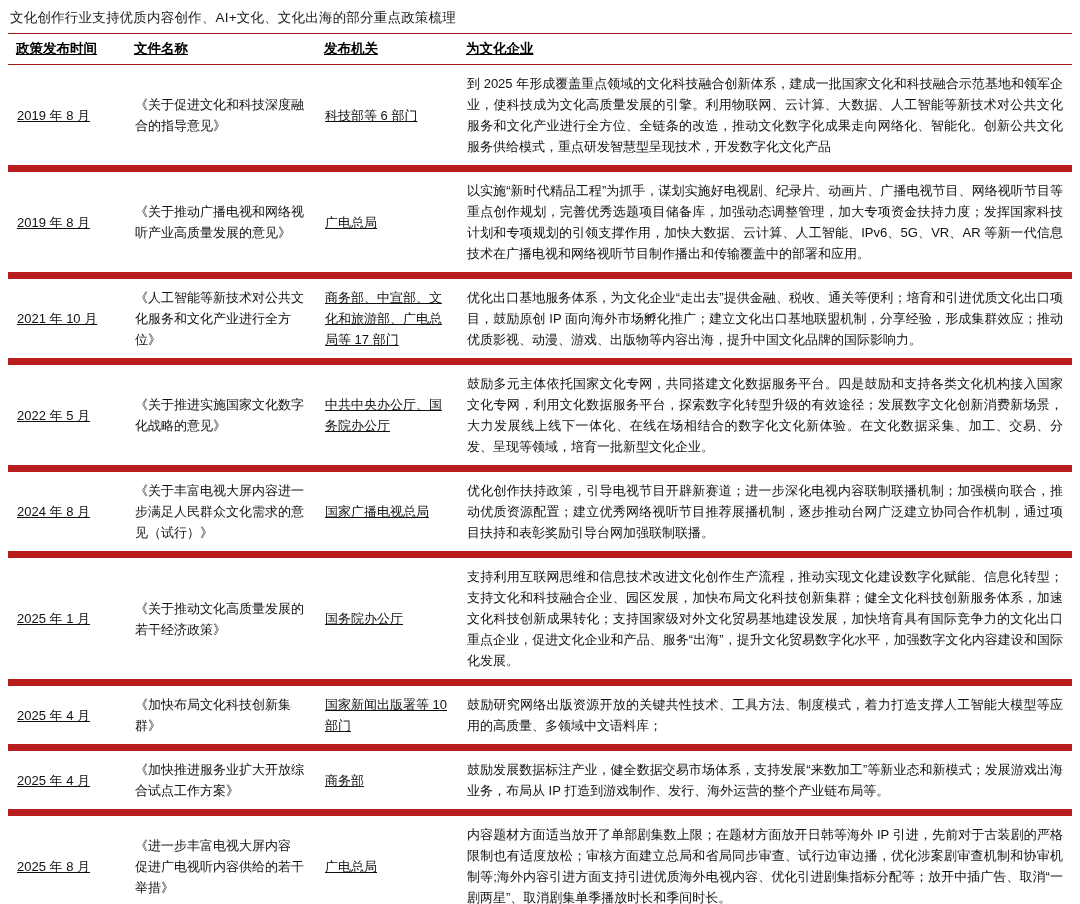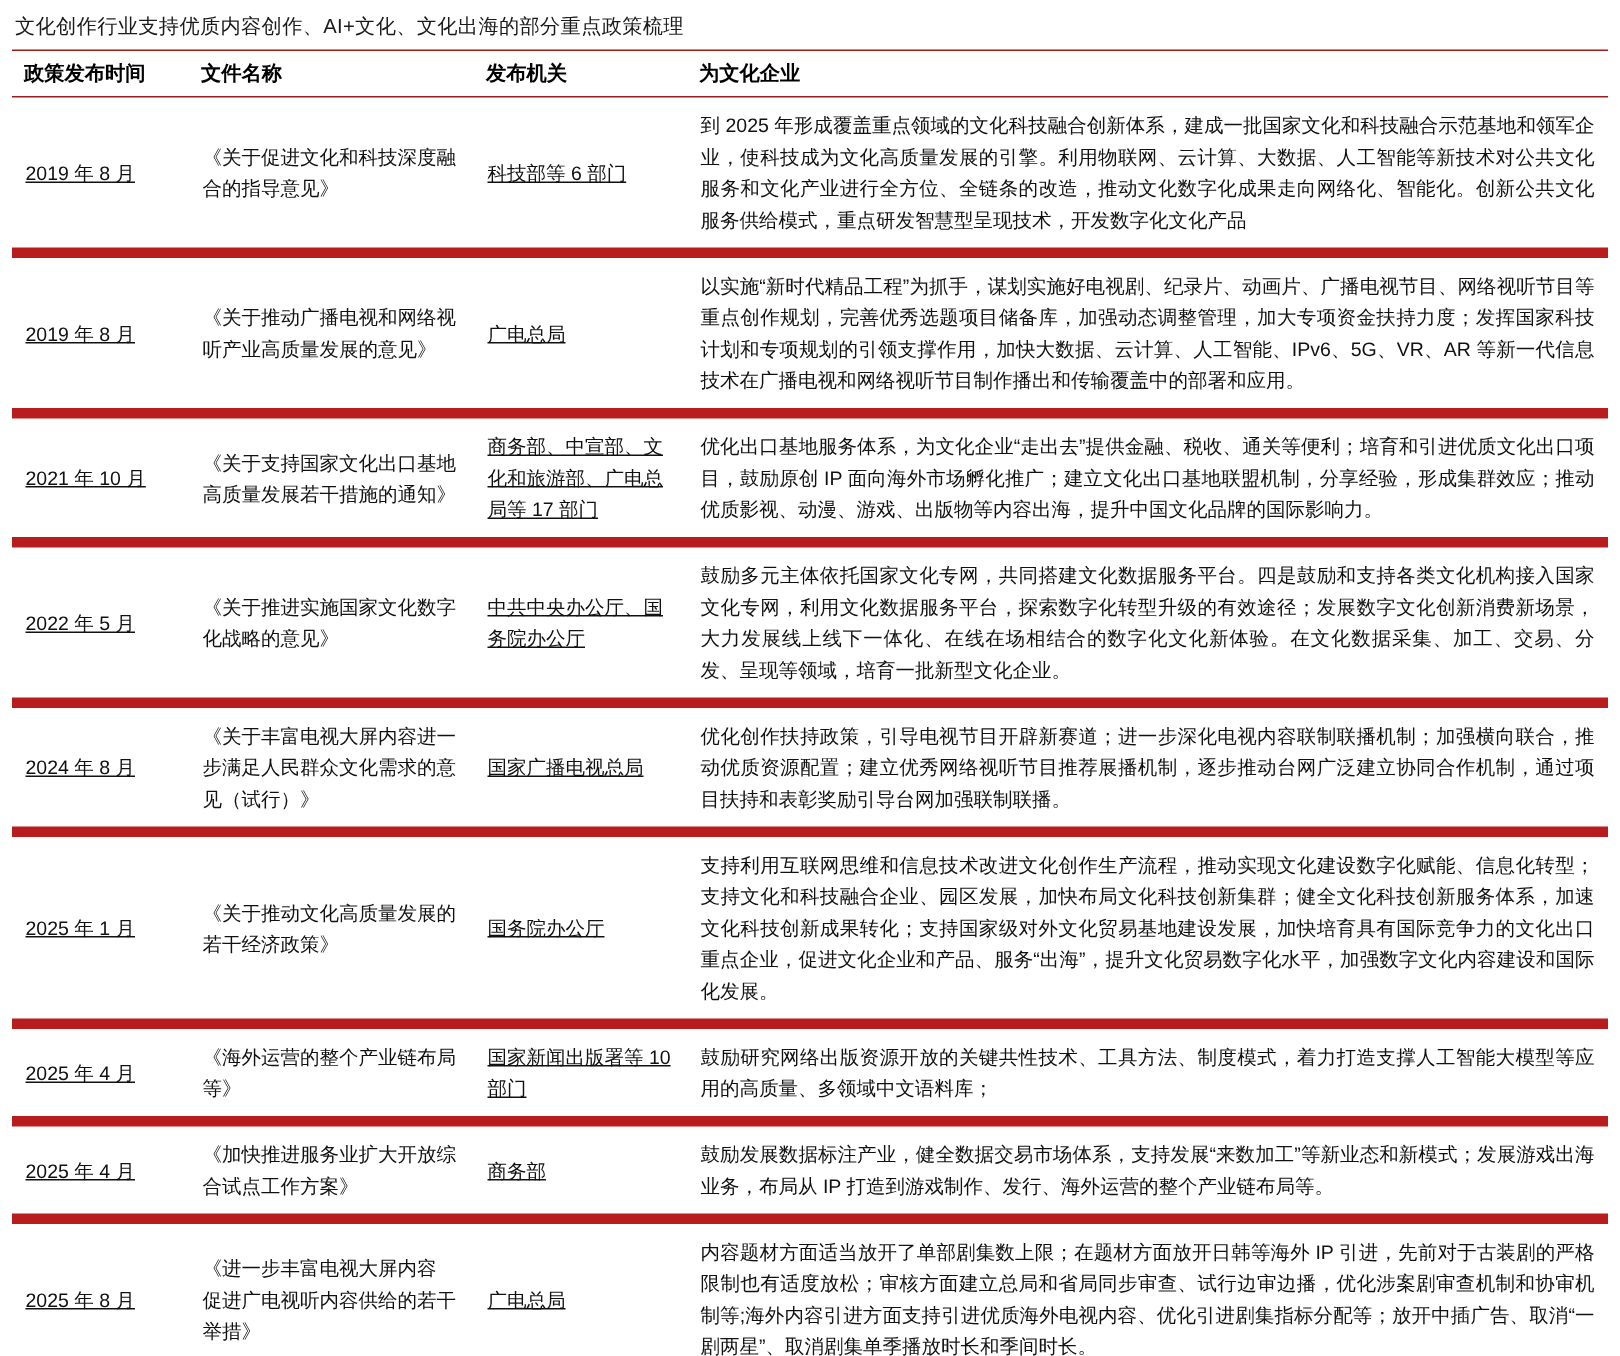--- a/index.html
+++ b/index.html
@@ -31,20 +31,21 @@
   }
   table.policy-table thead th {
     font-size: 13.5px;
     font-weight: bold;
     text-align: left;
     padding: 6px 8px;
     border-top: 1.6px solid #9e1b1b;
     border-bottom: 1.2px solid #9e1b1b;
     background: #ffffff;
     vertical-align: middle;
+    text-decoration: underline;
   }
   table.policy-table tbody td {
     font-size: 13px;
     line-height: 21px;
     padding: 8px 9px;
     border-bottom: 7px solid #b91c1c;
     vertical-align: middle;
     color: #111111;
   }
   table.policy-table tbody tr:last-child td {
@@ -98,21 +99,21 @@
         <td class="cell-core">到 2025 年形成覆盖重点领域的文化科技融合创新体系，建成一批国家文化和科技融合示范基地和领军企业，使科技成为文化高质量发展的引擎。利用物联网、云计算、大数据、人工智能等新技术对公共文化服务和文化产业进行全方位、全链条的改造，推动文化数字化成果走向网络化、智能化。创新公共文化服务供给模式，重点研发智慧型呈现技术，开发数字化文化产品</td>
       </tr>
       <tr>
         <td class="cell-time">2019 年 8 月</td>
         <td class="cell-doc">《关于推动广播电视和网络视听产业高质量发展的意见》</td>
         <td class="cell-org">广电总局</td>
         <td class="cell-core">以实施“新时代精品工程”为抓手，谋划实施好电视剧、纪录片、动画片、广播电视节目、网络视听节目等重点创作规划，完善优秀选题项目储备库，加强动态调整管理，加大专项资金扶持力度；发挥国家科技计划和专项规划的引领支撑作用，加快大数据、云计算、人工智能、IPv6、5G、VR、AR 等新一代信息技术在广播电视和网络视听节目制作播出和传输覆盖中的部署和应用。</td>
       </tr>
       <tr>
         <td class="cell-time">2021 年 10 月</td>
-        <td class="cell-doc">《关于支持国家文化出口基地高质量发展若干措施的通知》</td>
+        <td class="cell-doc">《人工智能等新技术对公共文化服务和文化产业进行全方位》</td>
         <td class="cell-org">商务部、中宣部、文化和旅游部、广电总局等 17 部门</td>
         <td class="cell-core">优化出口基地服务体系，为文化企业“走出去”提供金融、税收、通关等便利；培育和引进优质文化出口项目，鼓励原创 IP 面向海外市场孵化推广；建立文化出口基地联盟机制，分享经验，形成集群效应；推动优质影视、动漫、游戏、出版物等内容出海，提升中国文化品牌的国际影响力。</td>
       </tr>
       <tr>
         <td class="cell-time">2022 年 5 月</td>
         <td class="cell-doc">《关于推进实施国家文化数字化战略的意见》</td>
         <td class="cell-org">中共中央办公厅、国务院办公厅</td>
         <td class="cell-core">鼓励多元主体依托国家文化专网，共同搭建文化数据服务平台。四是鼓励和支持各类文化机构接入国家文化专网，利用文化数据服务平台，探索数字化转型升级的有效途径；发展数字文化创新消费新场景，大力发展线上线下一体化、在线在场相结合的数字化文化新体验。在文化数据采集、加工、交易、分发、呈现等领域，培育一批新型文化企业。</td>
       </tr>
       <tr>
@@ -122,21 +123,21 @@
         <td class="cell-core">优化创作扶持政策，引导电视节目开辟新赛道；进一步深化电视内容联制联播机制；加强横向联合，推动优质资源配置；建立优秀网络视听节目推荐展播机制，逐步推动台网广泛建立协同合作机制，通过项目扶持和表彰奖励引导台网加强联制联播。</td>
       </tr>
       <tr>
         <td class="cell-time">2025 年 1 月</td>
         <td class="cell-doc">《关于推动文化高质量发展的若干经济政策》</td>
         <td class="cell-org">国务院办公厅</td>
         <td class="cell-core">支持利用互联网思维和信息技术改进文化创作生产流程，推动实现文化建设数字化赋能、信息化转型；支持文化和科技融合企业、园区发展，加快布局文化科技创新集群；健全文化科技创新服务体系，加速文化科技创新成果转化；支持国家级对外文化贸易基地建设发展，加快培育具有国际竞争力的文化出口重点企业，促进文化企业和产品、服务“出海”，提升文化贸易数字化水平，加强数字文化内容建设和国际化发展。</td>
       </tr>
       <tr>
         <td class="cell-time">2025 年 4 月</td>
-        <td class="cell-doc">《海外运营的整个产业链布局等》</td>
+        <td class="cell-doc">《加快布局文化科技创新集群》</td>
         <td class="cell-org">国家新闻出版署等 10 部门</td>
         <td class="cell-core">鼓励研究网络出版资源开放的关键共性技术、工具方法、制度模式，着力打造支撑人工智能大模型等应用的高质量、多领域中文语料库；</td>
       </tr>
       <tr>
         <td class="cell-time">2025 年 4 月</td>
         <td class="cell-doc">《加快推进服务业扩大开放综合试点工作方案》</td>
         <td class="cell-org">商务部</td>
         <td class="cell-core">鼓励发展数据标注产业，健全数据交易市场体系，支持发展“来数加工”等新业态和新模式；发展游戏出海业务，布局从 IP 打造到游戏制作、发行、海外运营的整个产业链布局等。</td>
       </tr>
       <tr>

